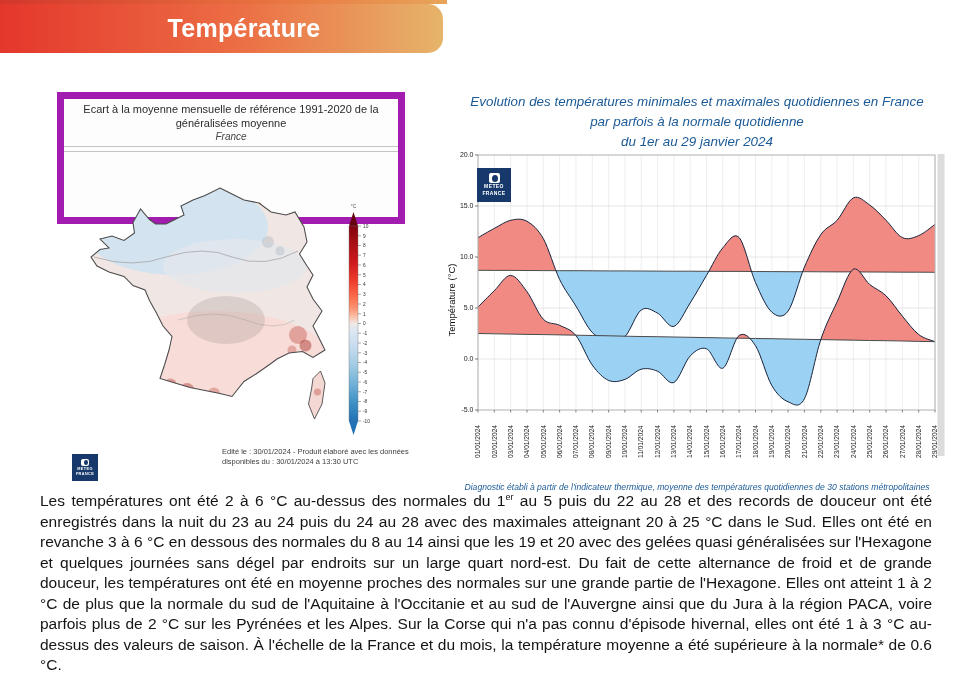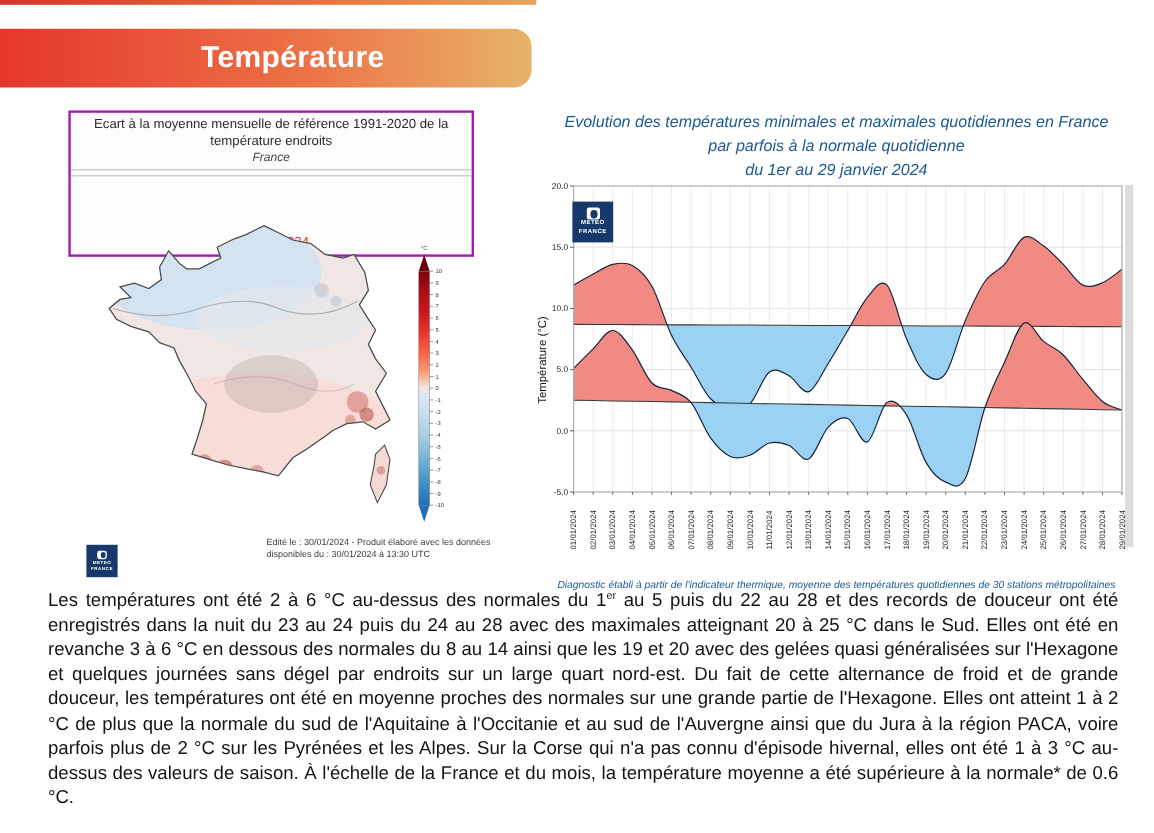--- a/index.html
+++ b/index.html
@@ -1,27 +1,27 @@
 <!DOCTYPE html>
 <html><head>
 <meta charset="utf-8">
 <style>
   html,body{margin:0;padding:0;background:#ffffff;}
   .page{position:relative;width:962px;height:694px;background:#fff;overflow:hidden;
         font-family:"Liberation Sans",sans-serif;}
   .top-strip{position:absolute;left:0;top:0;width:447px;height:4px;
         background:linear-gradient(90deg,#d3362b,#e8733f 60%,#e8a55a);}
-  .banner{position:absolute;left:0;top:24px;width:443px;height:49px;
+  .banner{position:absolute;left:0;top:4px;width:443px;height:49px;
         background:linear-gradient(90deg,#e4372c,#ec6f45 55%,#e6b46b);
         border-radius:0 15px 15px 0;display:flex;align-items:center;justify-content:center;
         padding-left:45px;box-sizing:border-box;}
   .banner span{color:#fff;font-size:25px;font-weight:bold;letter-spacing:.3px;}
 
   
-  .map-title-box{position:absolute;left:57px;top:92px;width:334px;border:2px solid #a21caf;
+  .map-title-box{position:absolute;left:57px;top:92px;width:334px;border:7px solid #a21caf;
         background:#fdfdfd;text-align:center;}
   .mt-line{font-size:11px;color:#2b2b2b;line-height:13.5px;}
   .mt-line.first{padding-top:4px;}
   .mt-sub{font-size:10px;font-style:italic;color:#444;padding:1px 0 4px 0;}
   .mt-div1{border-top:1px solid #c4c4c4;margin:0;}
   .mt-div2{border-top:1px solid #c4c4c4;margin-top:4px;}
   .mt-period{font-size:11px;color:#d43934;padding:3px 0 4px 0;margin-top:46px;}
   .map-footer{position:absolute;left:222px;top:447px;font-size:7.5px;color:#3d3d3d;line-height:10px;}
 
   
@@ -57,21 +57,21 @@
 
 <div class="page">
 
   <div class="top-strip"></div>
   <div class="banner">
     <span>Température</span>
   </div>
 
   <div class="map-title-box">
     <div class="mt-line first">Ecart à la moyenne mensuelle de référence 1991-2020 de la</div>
-    <div class="mt-line">température endroits</div>
+    <div class="mt-line">généralisées moyenne</div>
     <div class="mt-sub">France</div>
     <div class="mt-div1"></div>
     <div class="mt-div2"></div>
     <div class="mt-period">Janvier 2024</div>
   </div>
 
   <svg id="map-svg" width="322" height="282" viewBox="0 0 322 282">
     <defs>
       <linearGradient id="cbGrad" x1="0" y1="0" x2="0" y2="1">
         <stop offset="0" stop-color="#7f000d"></stop>

